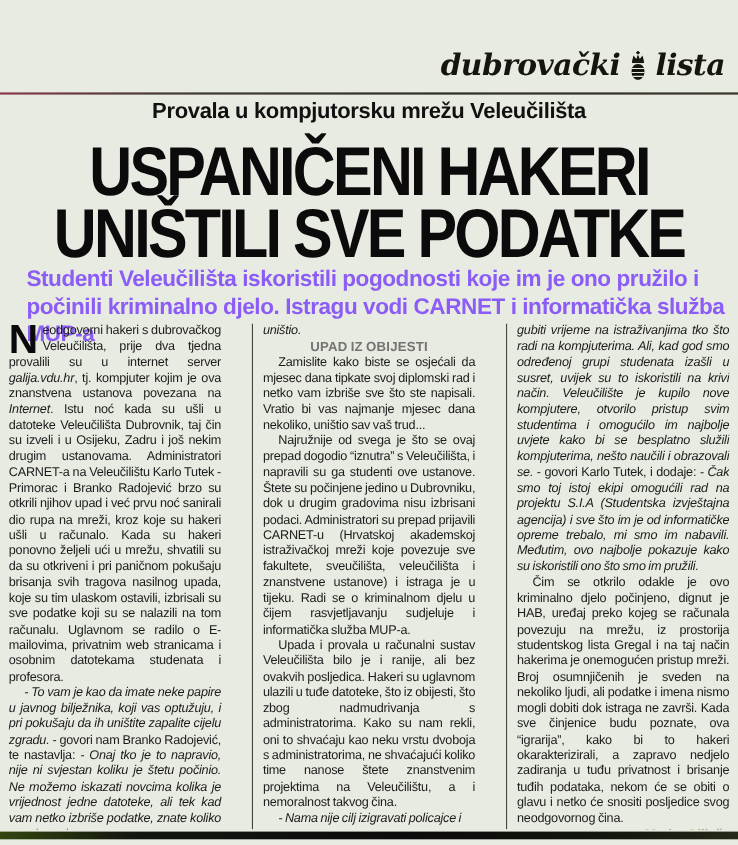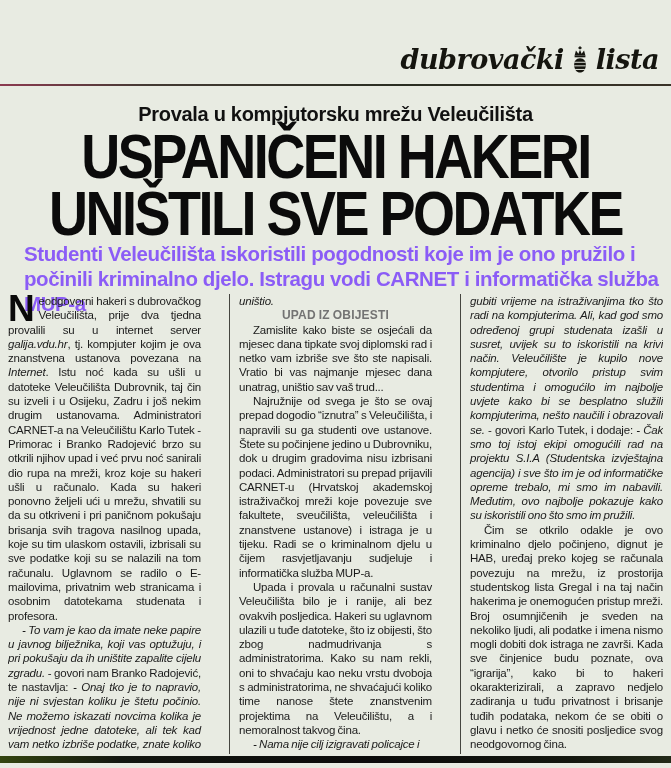--- a/index.html
+++ b/index.html
@@ -21,21 +21,21 @@
     display:flex;align-items:center;gap:6px;justify-content:flex-end;
   }
   .crest{display:inline-flex;align-items:flex-end;margin:0 1px;}
   .rule-thin{
     position:absolute;top:84px;left:0;width:671px;height:2px;
     background:linear-gradient(90deg,#8c3a50,#433a33 22%,#2a2e22 60%,#3a3328);
   }
 
   
   .kicker{
-    position:absolute;top:103px;left:0;width:671px;
+    position:absolute;top:90px;left:0;width:671px;
     text-align:center;font-weight:bold;font-size:20px;color:#111;
     letter-spacing:-0.3px;
   }
   .headline{
     position:absolute;top:127px;left:0;width:671px;margin:0;
     text-align:center;color:#0b0b0b;
   }
   .hl-line{
     display:block;height:57px;line-height:50px;
     font-size:54px;font-weight:bold;letter-spacing:-2.5px;
@@ -115,21 +115,21 @@
   <p class="subhead">Studenti Veleučilišta iskoristili pogodnosti koje im je ono pružilo i počinili kriminalno djelo. Istragu vodi CARNET i informatička služba MUP-a</p>
 
   <div class="body-columns" id="article-columns">
       <div class="col">
         <p class=""><span class="dropcap">N</span><span>eodgovorni hakeri s dubrovačkog Veleučilišta, prije dva tjedna provalili su u internet server </span><span class="r-i">galija.vdu.hr</span><span>, tj. kompjuter kojim je ova znanstvena ustanova povezana na </span><span class="r-i">Internet</span><span>. Istu noć kada su ušli u datoteke Veleučilišta Dubrovnik, taj čin su izveli i u Osijeku, Zadru i još nekim drugim ustanovama. Administratori CARNET-a na Veleučilištu </span><span class="r-b">Karlo Tutek - Primorac</span><span> i </span><span class="r-b">Branko Radojević</span><span> brzo su otkrili njihov upad i već prvu noć sanirali dio rupa na mreži, kroz koje su hakeri ušli u računalo. Kada su hakeri ponovno željeli ući u mrežu, shvatili su da su otkriveni i pri paničnom pokušaju brisanja svih tragova nasilnog upada, koje su tim ulaskom ostavili, izbrisali su sve podatke koji su se nalazili na tom računalu. Uglavnom se radilo o E-mailovima, privatnim web stranicama i osobnim datotekama studenata i profesora.</span></p>
         <p class="indent"><span class="r-i">- To vam je kao da imate neke papire u javnog bilježnika, koji vas optužuju, i pri pokušaju da ih uništite zapalite cijelu zgradu.</span><span> - govori nam Branko Radojević, te nastavlja: </span><span class="r-i">- Onaj tko je to napravio, nije ni svjestan koliku je štetu počinio. Ne možemo iskazati novcima kolika je vrijednost jedne datoteke, ali tek kad vam netko izbriše podatke, znate koliko vam je truda</span></p>
       </div>
       <div class="col">
         <p class=""><span class="r-i">uništio.</span></p>
         <p class="crosshead">UPAD IZ OBIJESTI</p>
-        <p class="indent"><span>Zamislite kako biste se osjećali da mjesec dana tipkate svoj diplomski rad i netko vam izbriše sve što ste napisali. Vratio bi vas najmanje mjesec dana unatrag, uništio sav vaš trud...</span></p>
+        <p class="indent"><span>Zamislite kako biste se osjećali da mjesec dana tipkate svoj diplomski rad i netko vam izbriše sve što ste napisali. Vratio bi vas najmanje mjesec dana nekoliko, uništio sav vaš trud...</span></p>
         <p class="indent"><span>Najružnije od svega je što se ovaj prepad dogodio “iznutra” s Veleučilišta, i napravili su ga studenti ove ustanove. Štete su počinjene jedino u Dubrovniku, dok u drugim gradovima nisu izbrisani podaci. Administratori su prepad prijavili CARNET-u (Hrvatskoj akademskoj istraživačkoj mreži koje povezuje sve fakultete, sveučilišta, veleučilišta i znanstvene ustanove) i istraga je u tijeku. Radi se o kriminalnom djelu u čijem rasvjetljavanju sudjeluje i </span><span class="r-b">informatička služba MUP-a.</span></p>
         <p class="indent"><span>Upada i provala u računalni sustav Veleučilišta bilo je i ranije, ali bez ovakvih posljedica. Hakeri su uglavnom ulazili u tuđe datoteke, što iz obijesti, što zbog nadmudrivanja s administratorima. Kako su nam rekli, oni to shvaćaju kao neku vrstu dvoboja s administratorima, ne shvaćajući koliko time nanose štete znanstvenim projektima na Veleučilištu, a i nemoralnost takvog čina.</span></p>
         <p class="indent"><span class="r-i">- Nama nije cilj izigravati policajce i</span></p>
       </div>
       <div class="col">
         <p class=""><span class="r-i">gubiti vrijeme na istraživanjima tko što radi na kompjuterima. Ali, kad god smo određenoj grupi studenata izašli u susret, uvijek su to iskoristili na krivi način. Veleučilište je kupilo nove kompjutere, otvorilo pristup svim studentima i omogućilo im najbolje uvjete kako bi se besplatno služili kompjuterima, nešto naučili i obrazovali se.</span><span> - govori Karlo Tutek, i dodaje: </span><span class="r-i">- Čak smo toj istoj ekipi omogućili rad na projektu S.I.A (Studentska izvještajna agencija) i sve što im je od informatičke opreme trebalo, mi smo im nabavili. Međutim, ovo najbolje pokazuje kako su iskoristili ono što smo im pružili.</span></p>
         <p class="indent"><span>Čim se otkrilo odakle je ovo kriminalno djelo počinjeno, dignut je HAB, uređaj preko kojeg se računala povezuju na mrežu, iz prostorija studentskog lista Gregal i na taj način hakerima je onemogućen pristup mreži. Broj osumnjičenih je sveden na nekoliko ljudi, ali podatke i imena nismo mogli dobiti dok istraga ne završi. Kada sve činjenice budu poznate, ova “igrarija”, kako bi to hakeri okarakterizirali, a zapravo nedjelo zadiranja u tuđu privatnost i brisanje tuđih podataka, nekom će se obiti o glavu i netko će snositi posljedice svog neodgovornog čina.</span></p>
         <p class="byline">Marko Giljača</p>
       </div>
     </div>

